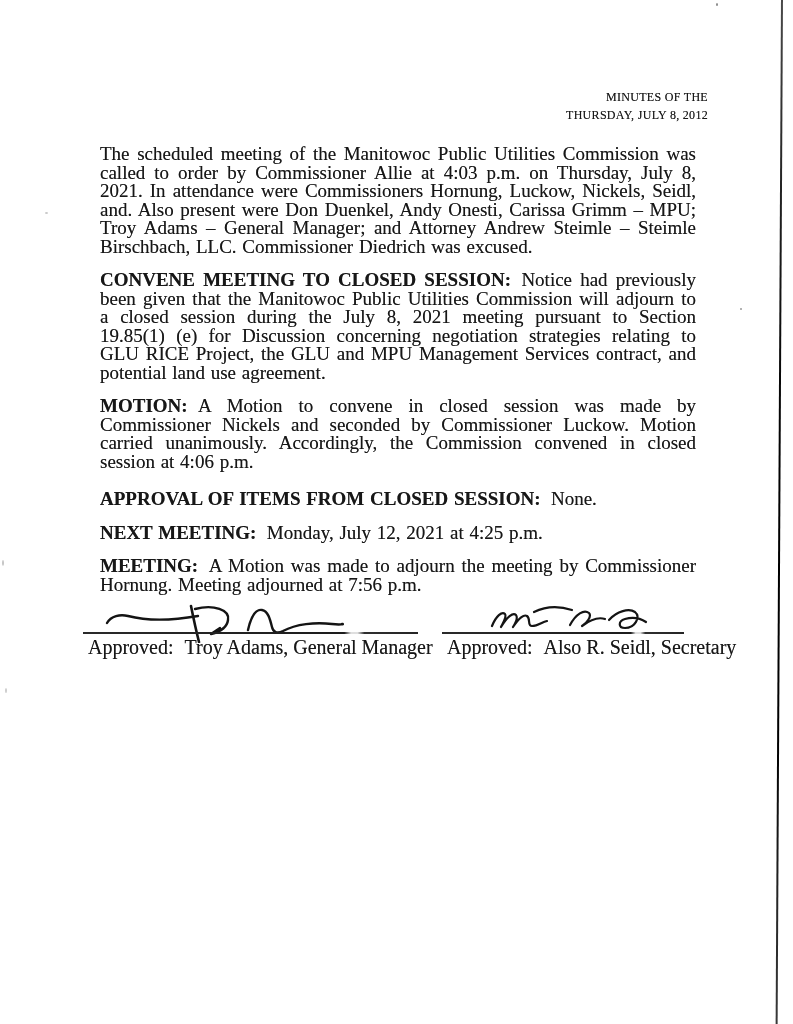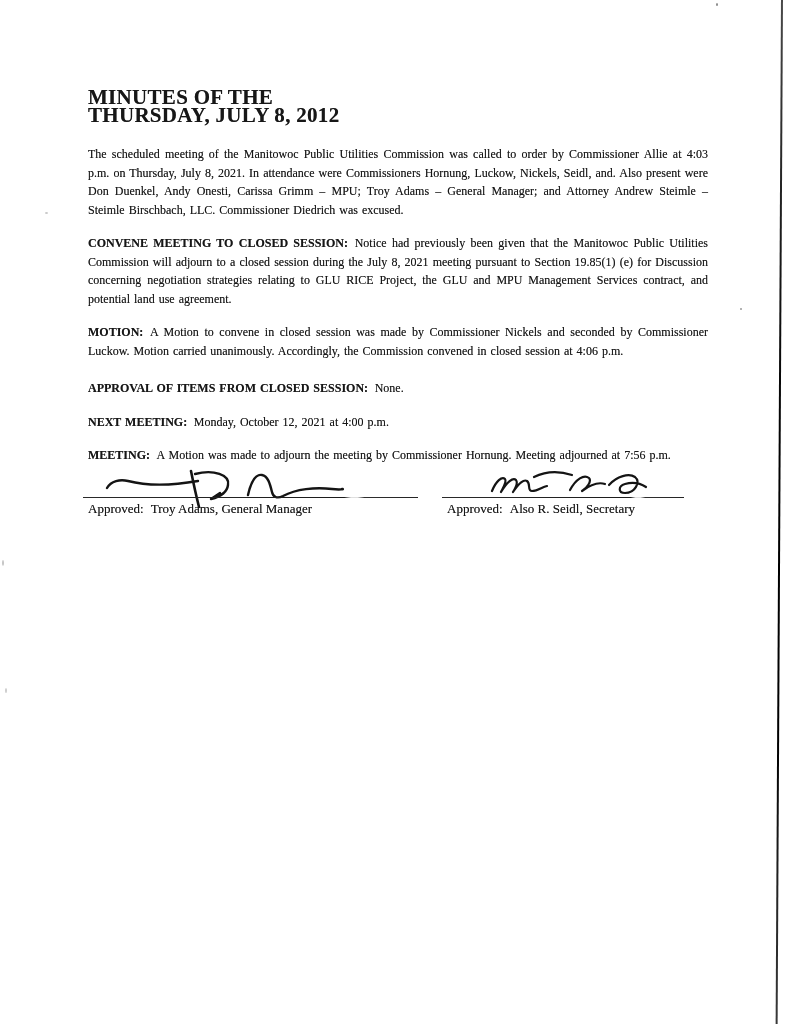--- a/index.html
+++ b/index.html
@@ -13,30 +13,30 @@
     color: #171717;
     text-shadow: 0 0 0.5px rgba(25,25,25,0.55);
   }
   .content {
     position: absolute;
     left: 88px;
     top: 88px;
     width: 620px;
   }
   .title-block {
-    text-align: left;
-    font-weight: bold;
-    font-size: 21px;
+    text-align: right;
+    font-weight: normal;
+    font-size: 12px;
     line-height: 18px;
     letter-spacing: 0.3px;
   }
   .para {
-    margin: 0;
+    margin: 12px;
     margin-top: 15px;
-    font-size: 12px;
+    font-size: 19px;
     line-height: 18.5px;
     text-align: justify;
     word-spacing: 1px;
   }
   .para.first { margin-top: 21px; }
   .para.approval { margin-top: 19px; }
   .hd {
     font-weight: bold;
     margin-right: 0.55em;
   }
@@ -56,21 +56,21 @@
     background: linear-gradient(to right,
       #2a2a2a 0%, #1c1c1c 78%, rgba(40,40,40,0.15) 80%,
       rgba(40,40,40,0.15) 82%, #2f2f2f 84%, #242424 100%);
   }
   .sig-scrawl { position: absolute; }
   .sig-scrawl.left  { left: 16px; top: -5px; }
   .sig-scrawl.right { left: 44px; top: -7px; }
   .sig-label {
     position: absolute;
     top: 30px; left: 5px;
-    font-size: 13px;
+    font-size: 20px;
     white-space: nowrap;
   }
   .sig-label .name { margin-left: 0.55em; }
   
   .scan-line {
     position: absolute;
     left: 781px; top: -3px;
     width: 1.8px; height: 1032px;
     transform-origin: top left;
     transform: rotate(0.3deg);
@@ -100,21 +100,21 @@
 
     <p class="para first">The scheduled meeting of the Manitowoc Public Utilities Commission was called to order by Commissioner Allie at 4:03 p.m. on Thursday, July 8, 2021. In attendance were Commissioners Hornung, Luckow, Nickels, Seidl, and. Also present were Don Duenkel, Andy Onesti, Carissa Grimm – MPU; Troy Adams – General Manager; and Attorney Andrew Steimle – Steimle Birschbach, LLC. Commissioner Diedrich was excused.</p>
 
     <p class="para"><span class="hd">CONVENE MEETING TO CLOSED SESSION:</span><span>Notice had previously been given that the Manitowoc Public Utilities Commission will adjourn to a closed session during the July 8, 2021 meeting pursuant to Section 19.85(1) (e) for Discussion concerning negotiation strategies relating to GLU RICE Project, the GLU and MPU Management Services contract, and potential land use agreement.</span></p>
 
     <p class="para"><span class="hd">MOTION:</span><span>A Motion to convene in closed session was made by Commissioner Nickels and seconded by Commissioner Luckow. Motion carried unanimously. Accordingly, the Commission convened in closed session at 4:06 p.m.</span></p>
 
 
     <p class="para approval"><span class="hd">APPROVAL OF ITEMS FROM CLOSED SESSION:</span><span>None.</span></p>
 
-    <p class="para"><span class="hd">NEXT MEETING:</span><span>Monday, October 12, 2021 at 4:00 p.m.</span></p>
+    <p class="para"><span class="hd">NEXT MEETING:</span><span>Monday, July 12, 2021 at 4:25 p.m.</span></p>
 
     <p class="para"><span class="hd">MEETING:</span><span>A Motion was made to adjourn the meeting by Commissioner Hornung. Meeting adjourned at 7:56 p.m.</span></p>
 
     <div class="sig-row">
 
       <div class="sig-block sig-left">
         <svg class="sig-scrawl left" width="250" height="42" viewBox="0 0 250 42">
           <path d="M 8,22 C 12,15 21,13 29,15 C 52,21 76,19 99,15" stroke-width="2.4"></path>
           <path d="M 92,5 C 94,15 97,29 100,41" stroke-width="2.6"></path>
           <path d="M 96,8 C 115,3 131,9 129,19 C 128,27 120,31 112,33 L 121,27" stroke-width="2.4"></path>

